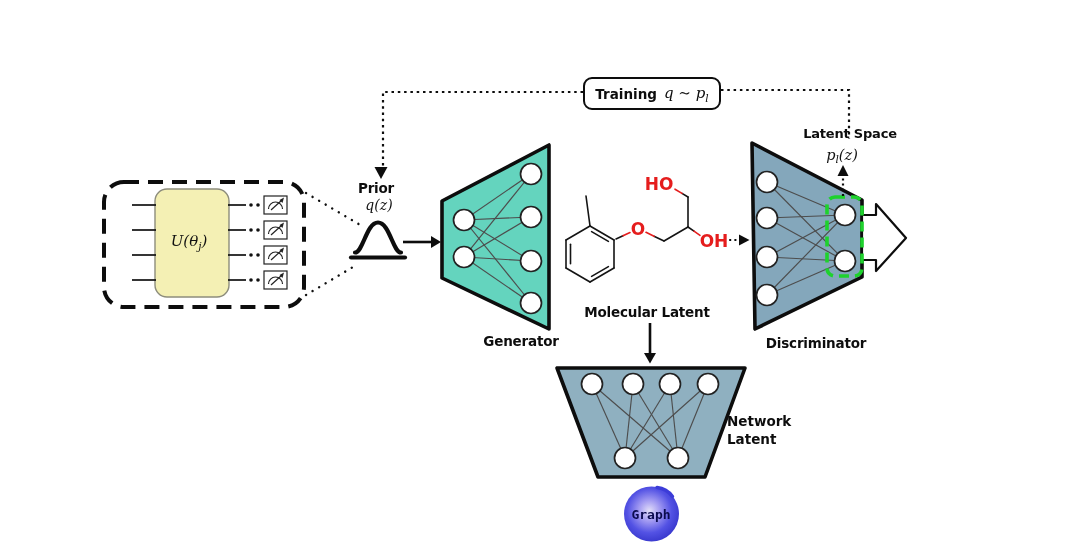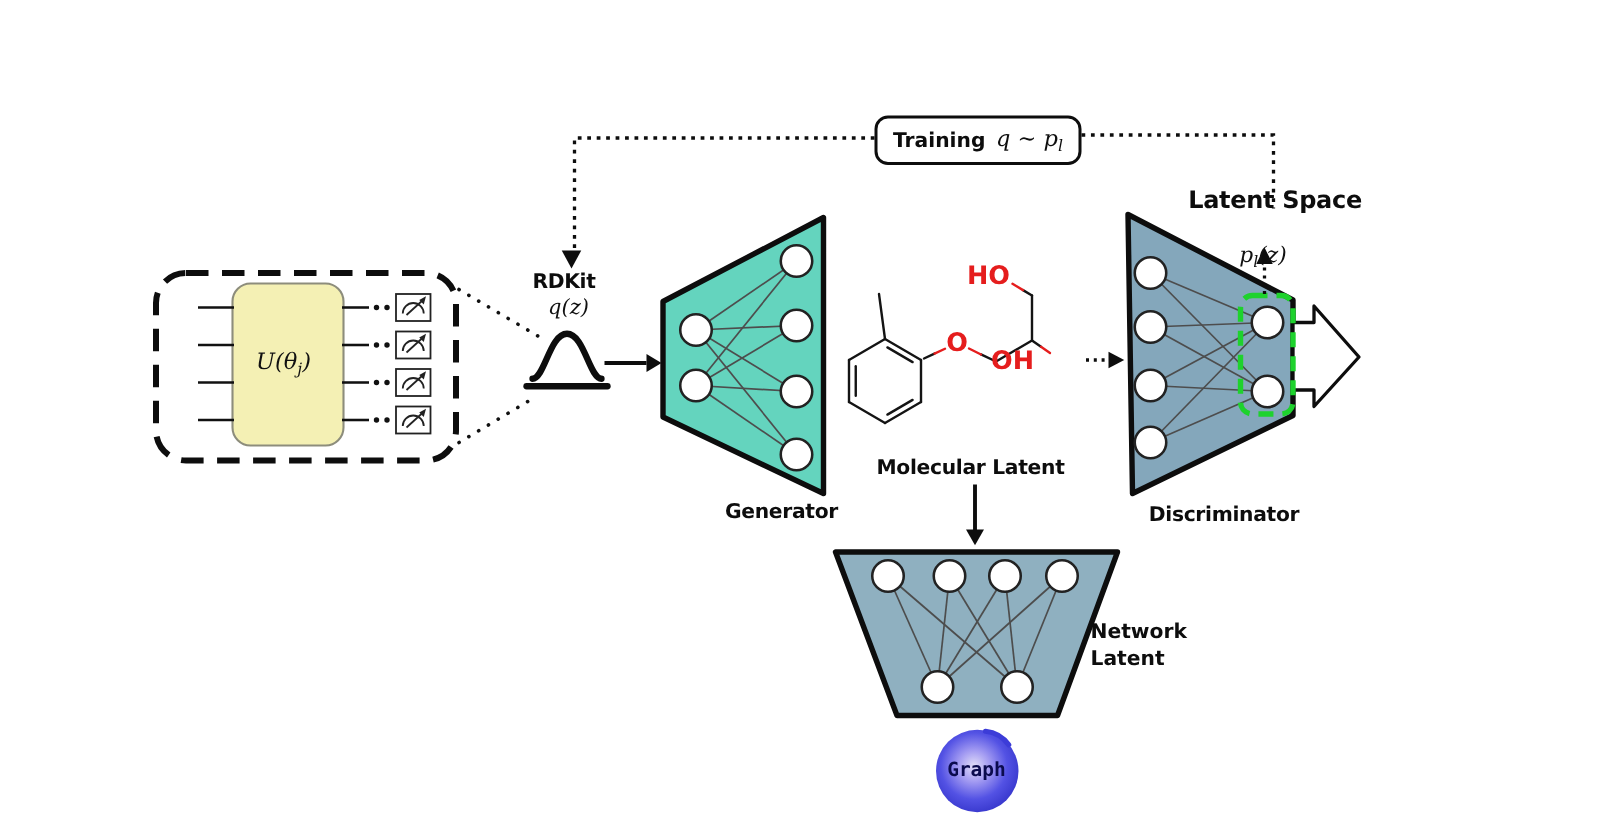--- a/index.html
+++ b/index.html
@@ -217,36 +217,36 @@
     <circle cx="651.5" cy="514" r="27.5" fill="url(#rdkitGrad)"></circle>
     <path d="M 657 487.5 a 22 22 0 0 1 15.5 9" stroke="#3c3cd8" stroke-width="3.4" fill="none" stroke-linecap="round"></path>
   </g>
 </svg>
 
 <div class="training-box">
   <span class="tlabel">Training</span>
   <span class="tmath"><span>q ∼ p</span><span class="sub">l</span></span>
 </div>
 
-<div class="lbl" style="left:376px;top:188px;">RDKit</div>
+<div class="lbl" style="left:376px;top:188px;">Prior</div>
 <div class="mathtxt" style="left:379px;top:205px;font-size:14px;">q(z)</div>
 
 <div class="mathtxt" style="left:189px;top:242px;font-size:15px;"><span>U(θ</span><span class="sub">j</span><span>)</span></div>
 
-<div class="lbl" style="left:850px;top:133px;font-size:16px;text-align:right;">Latent Space</div>
-<div class="mathtxt" style="left:842px;top:172px;"><span>p</span><span class="sub">l</span><span>(z)</span></div>
+<div class="lbl" style="left:850px;top:133px;font-size:13px;text-align:right;">Latent Space</div>
+<div class="mathtxt" style="left:842px;top:156px;"><span>p</span><span class="sub">l</span><span>(z)</span></div>
 
 <div class="lbl" style="left:521px;top:341px;">Generator</div>
 <div class="lbl" style="left:816px;top:343px;">Discriminator</div>
 <div class="lbl" style="left:647px;top:312px;">Molecular Latent</div>
 
 <div class="reward-lbl">
   <div>Network</div>
   <div>Latent</div>
 </div>
 
 <div class="atom" style="left:659px;top:184px;">HO</div>
 <div class="atom" style="left:638px;top:228.5px;">O</div>
-<div class="atom" style="left:675px;top:240.5px;">OH</div>
+<div class="atom" style="left:714px;top:240.5px;">OH</div>
 
 <div class="rdkit-lbl">Graph</div>
 
 </div>
 
 </body></html>

